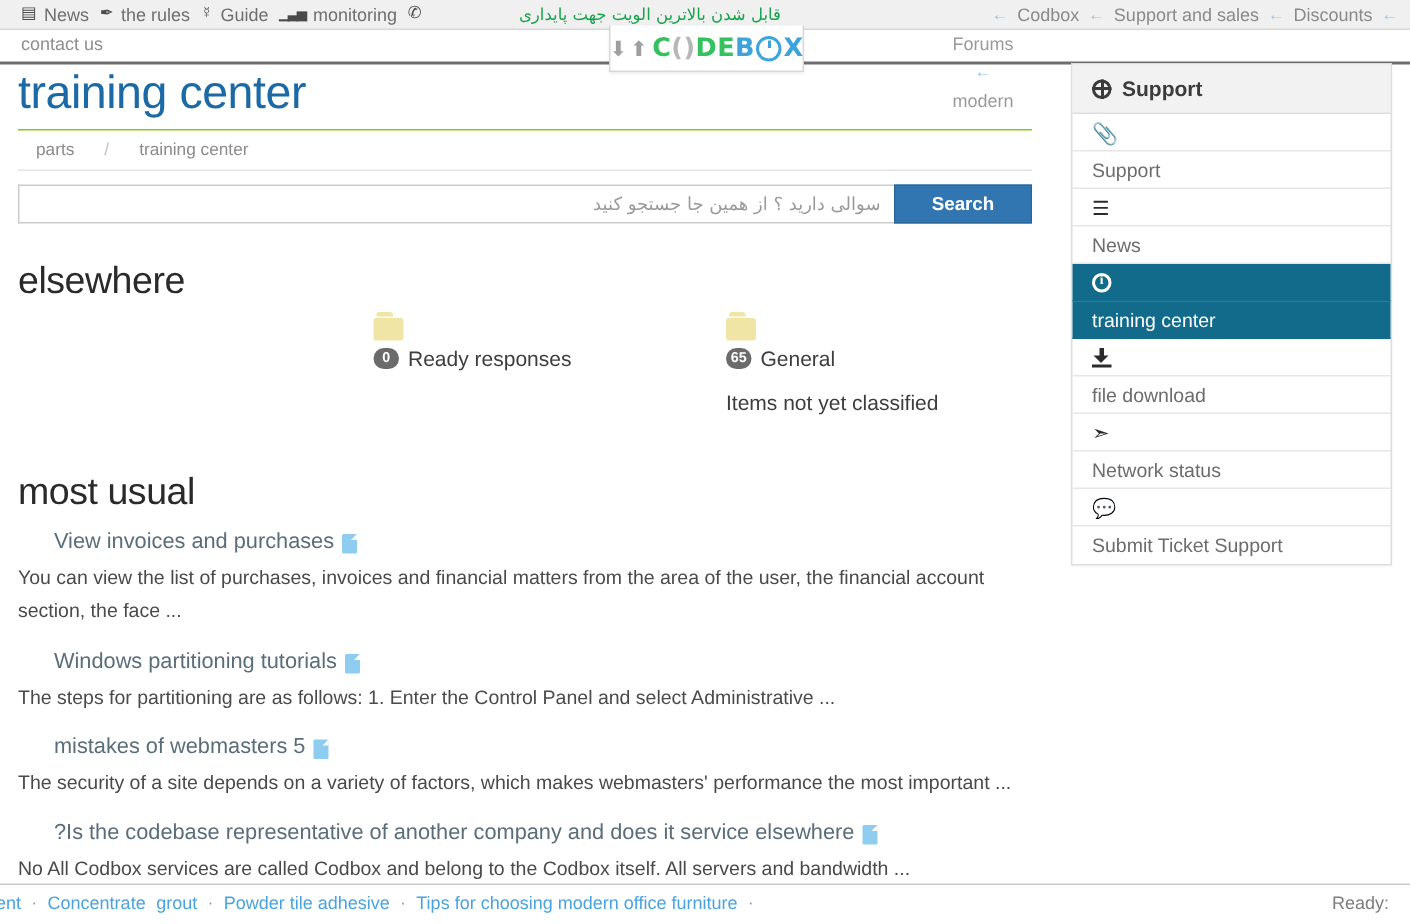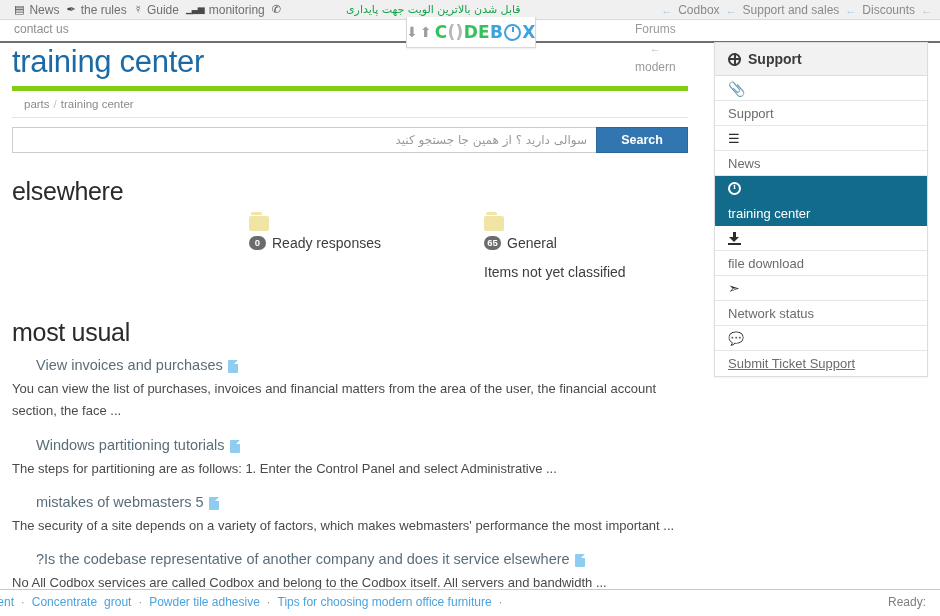--- a/index.html
+++ b/index.html
@@ -75,23 +75,23 @@
   .wrap{position:absolute;left:0;top:42px;width:828px;height:548px;}
   .content{position:absolute;left:12px;top:0;width:676px;}
 
   h1.page-title{
     margin:0;padding:2px 0 6px 0;
     font-size:31px;font-weight:normal;color:#1b6aa5;
     letter-spacing:-.3px;
   }
 
   .breadcrumb{
-    border-top:5px solid #84cc16;border-bottom:1px solid #e4e4e4;
+    border-top:1px solid #84cc16;border-bottom:1px solid #e4e4e4;
     padding:7px 0 7px 12px;font-size:11.5px;color:#8b8b8b;
-    display:flex;align-items:center;gap:4px;text-align:right;
+    display:flex;align-items:center;gap:20px;text-align:right;
   }
   .breadcrumb .crumb{color:#8b8b8b;}
   .breadcrumb .sep{color:#c0c0c0;}
 
   .searchrow{
     margin-top:9px;display:flex;height:26px;
   }
   .searchrow input{
     flex:1;height:26px;box-sizing:border-box;
     border:1px solid #ccc;border-right:none;
@@ -417,21 +417,21 @@
     <div class="sb-row sb-row-icon">
       <span class="sb-icon" style="font-size:14px;">➣</span>
     </div>
     <div class="sb-row sb-row-label">
       <span class="sb-row-label" style="display:flex;align-items:center;">Network status</span>
     </div>
 
     <div class="sb-row sb-row-icon">
       <span class="sb-icon" style="font-size:13px;">💬</span>
     </div>
-    <div class="sb-row sb-row-label" style="border-bottom:none;text-decoration:underline;">
+    <div class="sb-row sb-row-label" style="border-bottom:none;">
       <span class="sb-row-label" style="display:flex;align-items:center;">Submit Ticket Support</span>
     </div>
 
   </div>
 </div>
 
 <div class="footer">
   <div class="footer-links" style="left: -26px;">
     <a href="#">g agent</a>
     <span class="dot">·</span>

